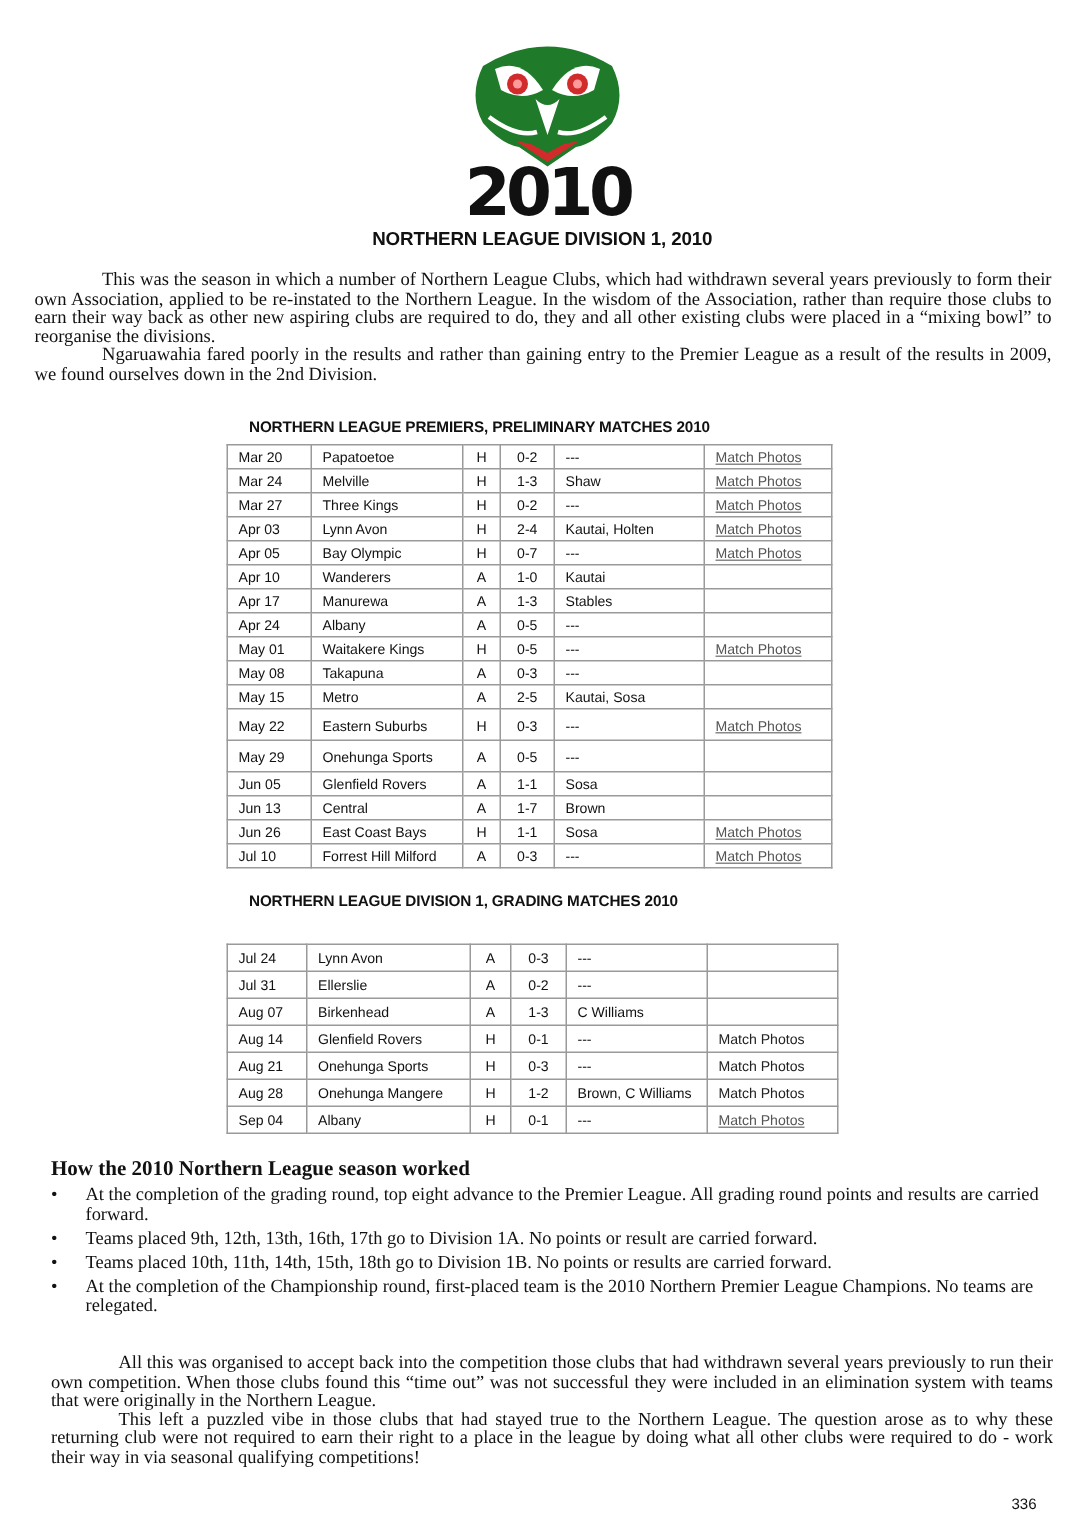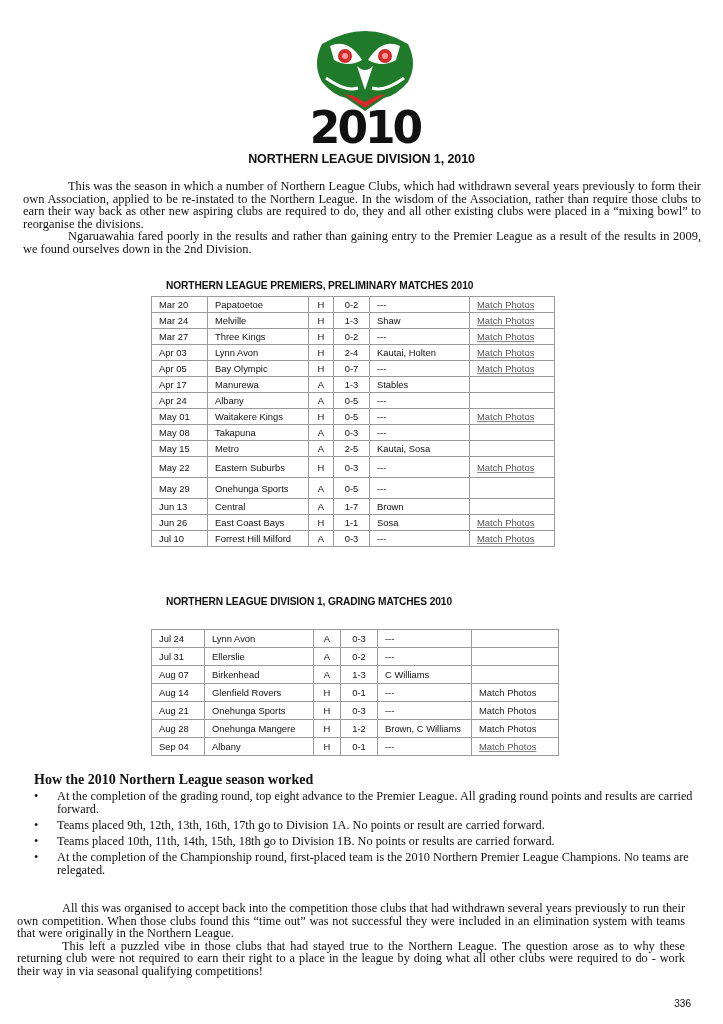--- a/index.html
+++ b/index.html
@@ -37,21 +37,21 @@
     #grading td:nth-child(4) { width: 36px; }
     #grading td:nth-child(5) { width: 86px; }
     #grading td:nth-child(6) { width: 79px; }
     #grading td { height: 17px; }
     a.photo-link { color: #555; text-decoration: underline; text-decoration-color: #888; }
     span.photo-text { color: #222; }
     .section-heading { position: absolute; left: 34px; top: 772px; font-weight: bold; font-size: 14px; }
     ul.rules { position: absolute; left: 34px; top: 790px; width: 668px; margin: 0; padding: 0; list-style: none; font-size: 12.3px; line-height: 13px; }
     ul.rules li { position: relative; padding-left: 23px; margin-bottom: 3px; }
     ul.rules li .bullet { position: absolute; left: 0; top: 0; }
-    .closing { position: absolute; left: 17px; top: 902px; width: 668px; font-size: 12.3px; line-height: 12.5px; text-align: justify; }
+    .closing { position: absolute; left: 34px; top: 902px; width: 668px; font-size: 12.3px; line-height: 12.5px; text-align: justify; }
     .closing p { margin: 0; text-indent: 45px; }
     .page-number { position: absolute; right: 32px; top: 998px; font-family: "Liberation Sans", sans-serif; font-size: 10px; }
   </style>
 </head>
 <body>
 
 <div class="logo">
   <svg width="130" height="130" viewBox="0 0 130 130">
     <path d="M22 28 Q65 2 108 28 Q118 48 108 66 Q96 80 84 82 L65 95 L46 82 Q34 80 22 66 Q12 48 22 28 Z" fill="#1f7a2a"></path>
     <path d="M30 30 Q48 22 62 44 Q48 52 34 44 Z" fill="#ffffff"></path>
@@ -111,20 +111,28 @@
       </tr>
       <tr>
         <td>Apr 05</td>
         <td>Bay Olympic</td>
         <td class="c">H</td>
         <td class="c">0-7</td>
         <td>---</td>
         <td><a class="photo-link">Match Photos</a></td>
       </tr>
       <tr>
+        <td>Apr 10</td>
+        <td>Wanderers</td>
+        <td class="c">A</td>
+        <td class="c">1-0</td>
+        <td>Kautai</td>
+        <td></td>
+      </tr>
+      <tr>
         <td>Apr 17</td>
         <td>Manurewa</td>
         <td class="c">A</td>
         <td class="c">1-3</td>
         <td>Stables</td>
         <td></td>
       </tr>
       <tr>
         <td>Apr 24</td>
         <td>Albany</td>
@@ -164,20 +172,28 @@
         <td class="c">0-3</td>
         <td>---</td>
         <td><a class="photo-link">Match Photos</a></td>
       </tr>
       <tr class="tall">
         <td>May 29</td>
         <td>Onehunga Sports</td>
         <td class="c">A</td>
         <td class="c">0-5</td>
         <td>---</td>
+        <td></td>
+      </tr>
+      <tr>
+        <td>Jun 05</td>
+        <td>Glenfield Rovers</td>
+        <td class="c">A</td>
+        <td class="c">1-1</td>
+        <td>Sosa</td>
         <td></td>
       </tr>
       <tr>
         <td>Jun 13</td>
         <td>Central</td>
         <td class="c">A</td>
         <td class="c">1-7</td>
         <td>Brown</td>
         <td></td>
       </tr>

